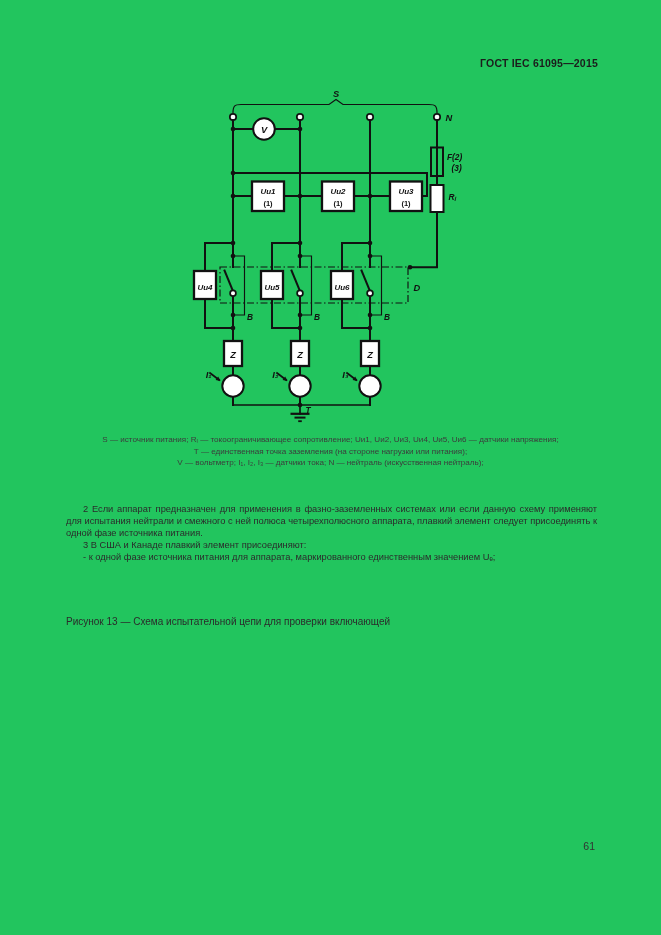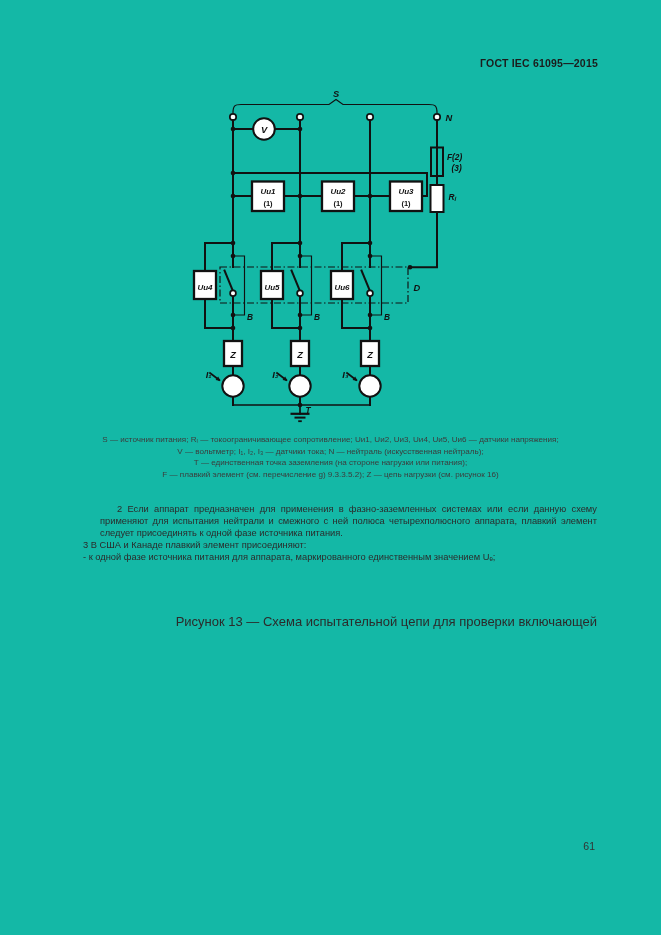--- a/index.html
+++ b/index.html
@@ -1,20 +1,20 @@
 <!DOCTYPE html>
 <html><head>
 <meta charset="utf-8">
 <style>
   html,body{margin:0;padding:0;}
   body{
     width:661px;height:935px;position:relative;background:#ffffff;
     font-family:"Liberation Sans",sans-serif;color:#2b2b2b;
   }
-  .page{position:absolute;inset:0;background:#14b8a6;overflow:hidden;}
+  .page{position:absolute;inset:0;background:#22c55e;overflow:hidden;}
   .header{
     position:absolute;top:57px;right:63px;
     font-size:10.5px;font-weight:bold;letter-spacing:.2px;color:#1c1c1c;
   }
   svg.diagram{position:absolute;top:0;left:0;}
   svg text{font-family:"Liberation Sans",sans-serif;fill:#111;}
   .t-lbl{font-size:9.3px;font-weight:bold;font-style:italic;}
   .t-box{font-size:8px;font-weight:bold;font-style:italic;}
   .t-sub{font-size:7.5px;font-weight:bold;}
   .t-small{font-size:8.3px;font-weight:bold;font-style:italic;}
@@ -30,24 +30,24 @@
   .legend{
     position:absolute;top:434px;left:30px;right:30px;text-align:center;
     font-size:8.1px;line-height:11.6px;color:#3c3c3c;
   }
   .legend .lg-first{}
   .notes{
     position:absolute;top:503px;left:66px;width:531px;
     font-size:9.3px;line-height:12px;color:#2b2b2b;
   }
   .notes .indent{text-indent:17px;}
-  .notes .justify{text-align:justify;text-indent:17px;margin-left:34px;}
+  .notes .justify{text-align:justify;text-indent:17px;}
   .caption{
-    position:absolute;top:615px;left:66px;width:531px;text-align:right;
-    font-size:13px;line-height:13px;color:#2b2b2b;
+    position:absolute;top:615px;left:66px;width:531px;text-align:left;
+    font-size:10px;line-height:13px;color:#2b2b2b;
   }
   .pagenum{position:absolute;top:840px;right:66px;font-size:10.5px;color:#333;text-align:right;}
 </style>
 </head>
 <body>
 
 <div class="page">
 
   <div class="header">ГОСТ IEC 61095—2015</div>
 
@@ -190,23 +190,22 @@
       <circle class="dot" cx="233" cy="328" r="2.3"></circle>
         <circle class="dot" cx="300" cy="328" r="2.3"></circle>
         <circle class="dot" cx="370" cy="328" r="2.3"></circle>
       <circle class="dot" cx="300" cy="405" r="2.3"></circle>
       <circle class="dot" cx="410" cy="267.3" r="2.3"></circle>
     </g>
   </svg>
 
   <div class="legend">
     <div class="lg-first">S — источник питания; Rₗ — токоограничивающее сопротивление; Uи1, Uи2, Uи3, Uи4, Uи5, Uи6 — датчики напряжения;</div>
+    <div>T — единственная точка заземления (на стороне нагрузки или питания);</div>
     <div>V — вольтметр; I₁, I₂, I₃ — датчики тока; N — нейтраль (искусственная нейтраль);</div>
-    <div>T — единственная точка заземления (на стороне нагрузки или питания);</div>
-    <div>F — плавкий элемент (см. перечисление g) 9.3.3.5.2); Z — цепь нагрузки (см. рисунок 16)</div>
   </div>
 
   <div class="notes">
     <div class="justify">2 Если аппарат предназначен для применения в фазно-заземленных системах или если данную схему применяют для испытания нейтрали и смежного с ней полюса четырехполюсного аппарата, плавкий элемент следует присоединять к одной фазе источника питания.</div>
     <div class="indent">3 В США и Канаде плавкий элемент присоединяют:</div>
     <div class="indent">- к одной фазе источника питания для аппарата, маркированного единственным значением Uₑ;</div>
   </div>
 
   <div class="caption">
     <div>Рисунок 13 — Схема испытательной цепи для проверки включающей</div>

